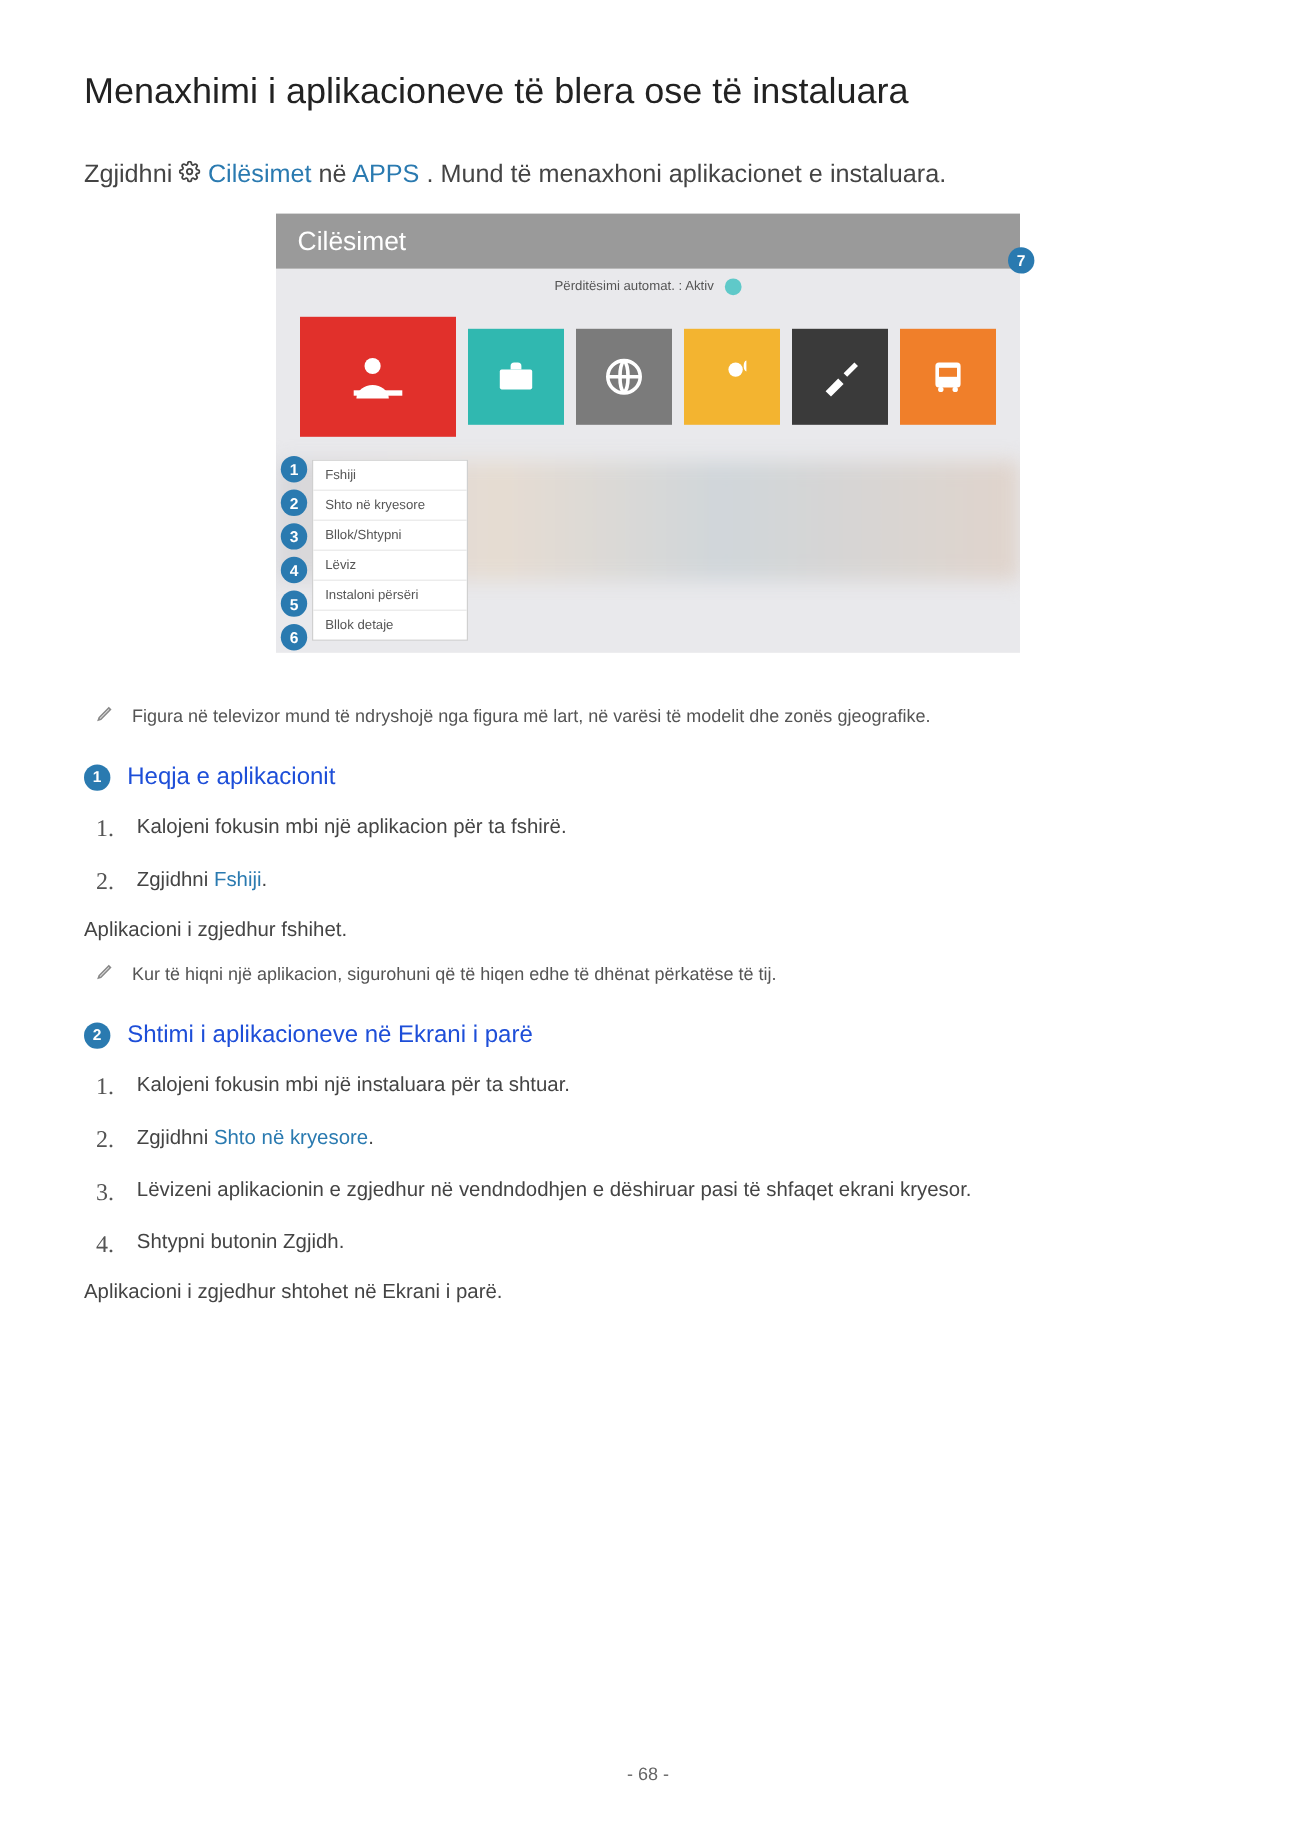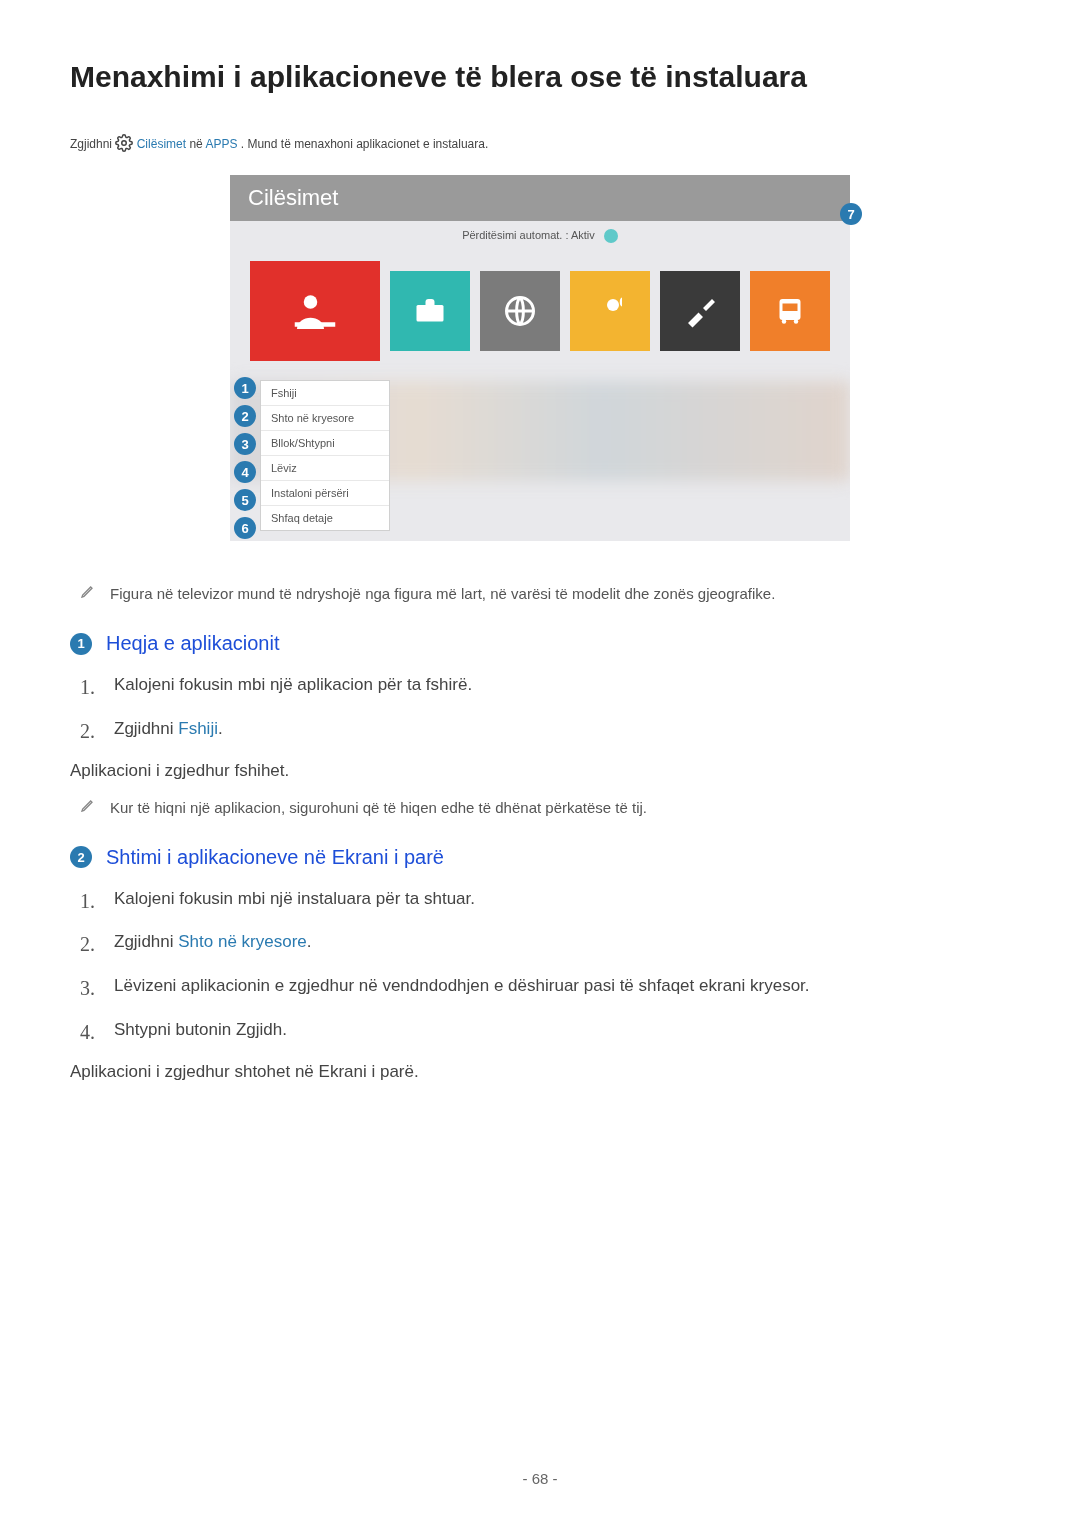--- a/index.html
+++ b/index.html
@@ -9,26 +9,26 @@
     height: 1527px;
     background: #fff;
     color: #333;
     position: relative;
   }
   .page {
     padding: 60px 70px 0 70px;
   }
   h1.title {
     font-size: 30px;
-    font-weight: 700;
+    font-weight: 400;
     color: #222;
     margin-bottom: 40px;
   }
   .intro {
-    font-size: 12px;
+    font-size: 21px;
     color: #444;
     margin-bottom: 20px;
   }
   .intro .gear {
     display: inline-block;
     vertical-align: middle;
   }
   .hl { color: #2a7ab0; }
   
   .figure-wrap {
@@ -269,21 +269,21 @@
       </div>
       <div class="blur-row"></div>
     </div>
 
     <div class="ctx-menu">
       <div class="row">Fshiji</div>
       <div class="row">Shto në kryesore</div>
       <div class="row">Bllok/Shtypni</div>
       <div class="row">Lëviz</div>
       <div class="row">Instaloni përsëri</div>
-      <div class="row">Shfaq detaje</div>
+      <div class="row">Bllok detaje</div>
     </div>
 
     <div class="badge badge-1">1</div>
     <div class="badge badge-2">2</div>
     <div class="badge badge-3">3</div>
     <div class="badge badge-4">4</div>
     <div class="badge badge-5">5</div>
     <div class="badge badge-6">6</div>
     <div class="badge badge-7">7</div>
   </div>

